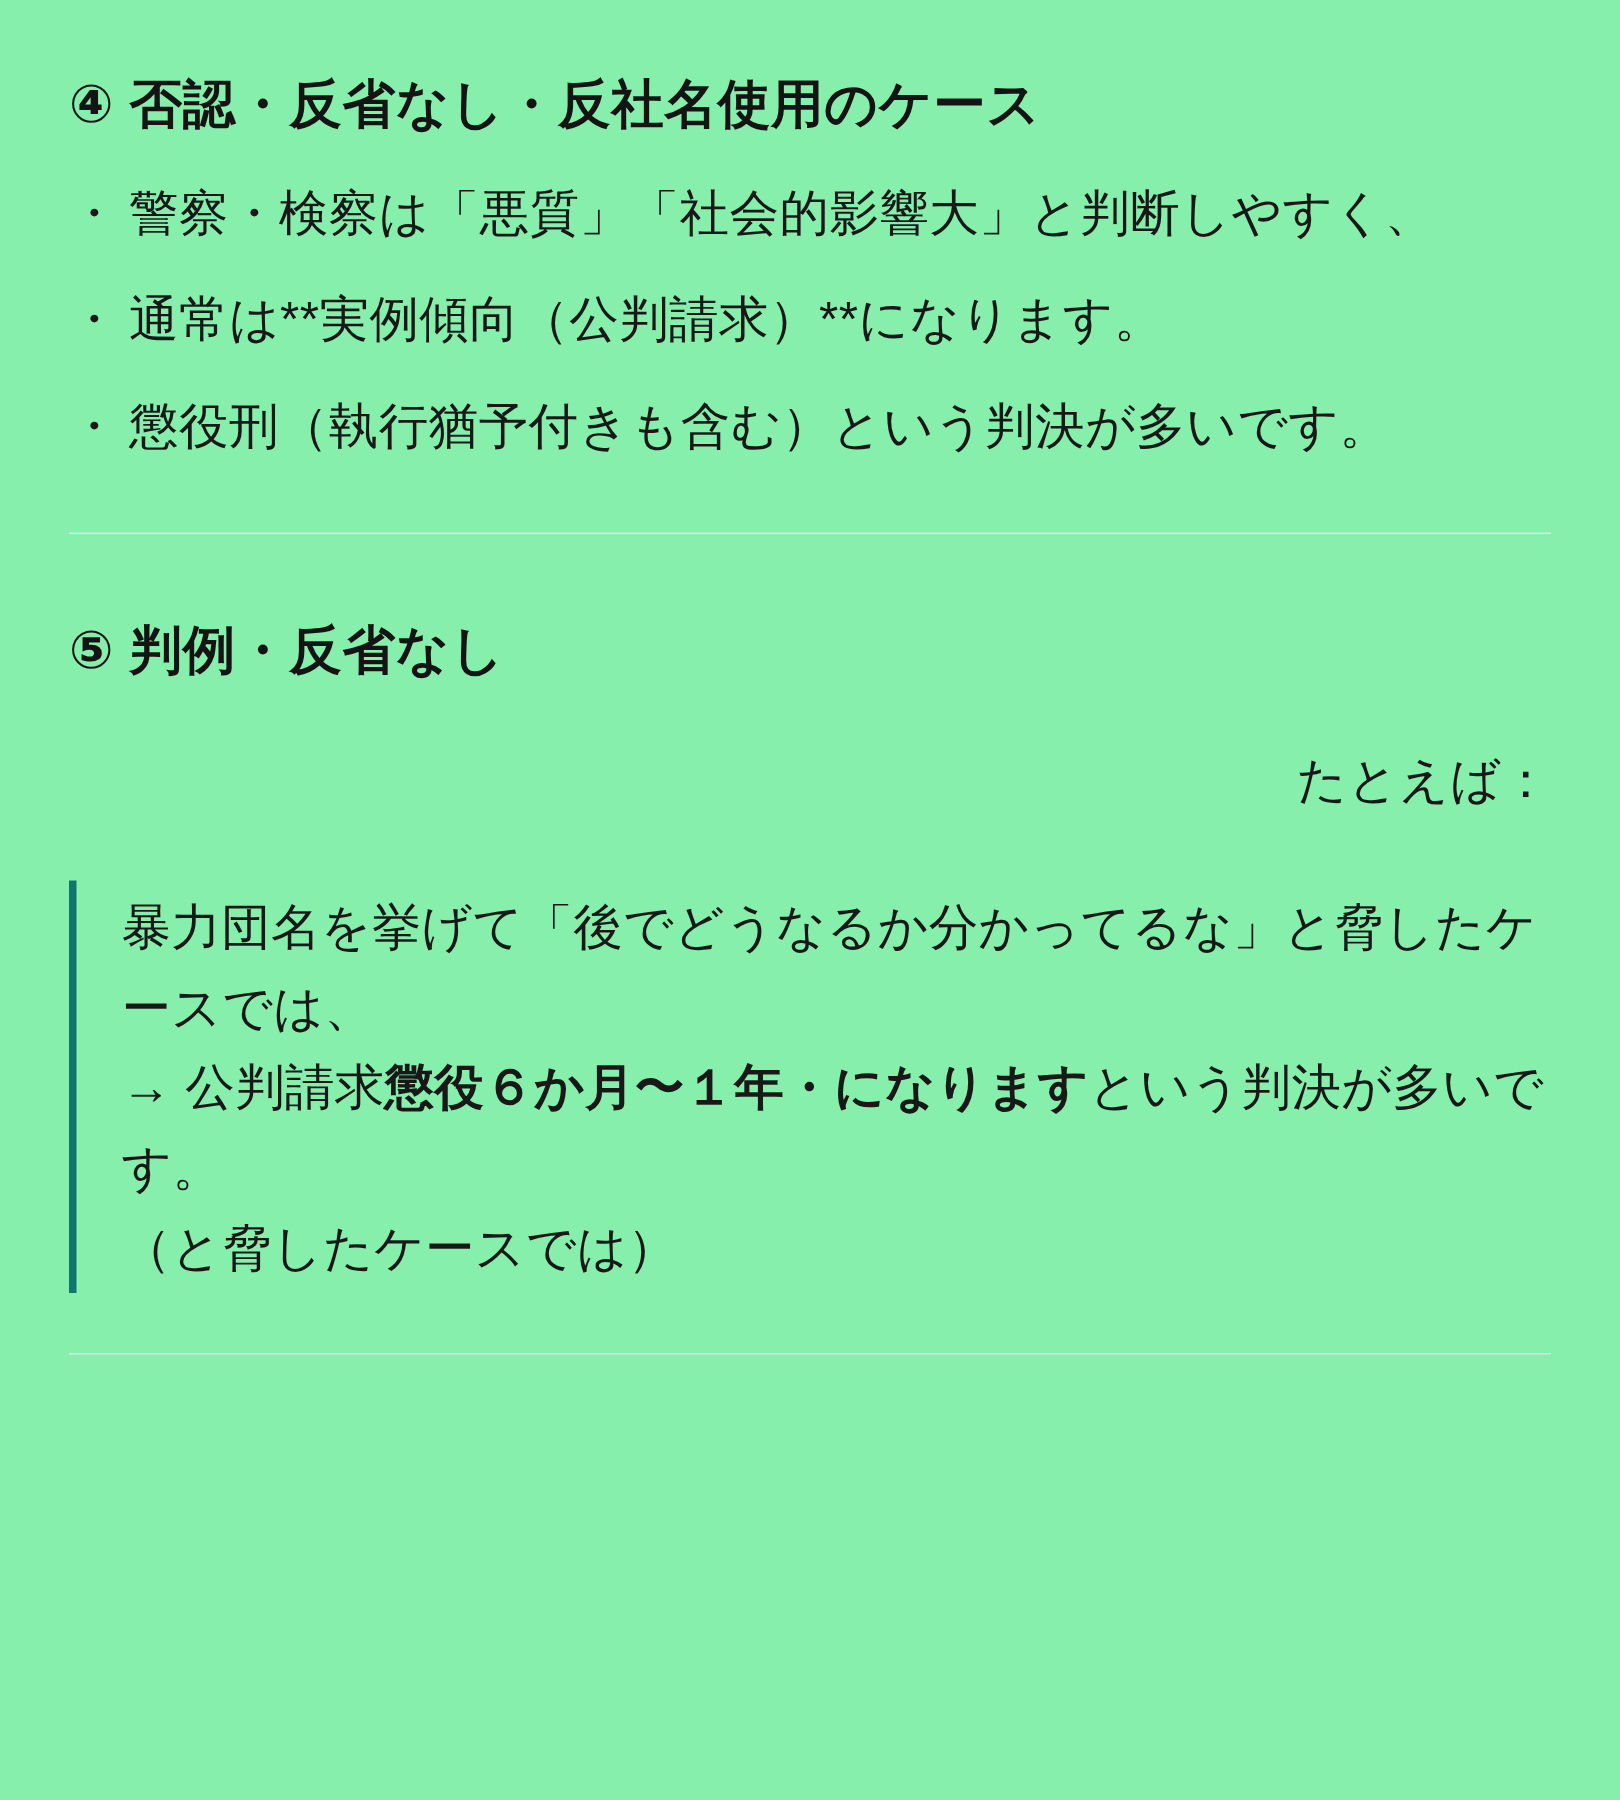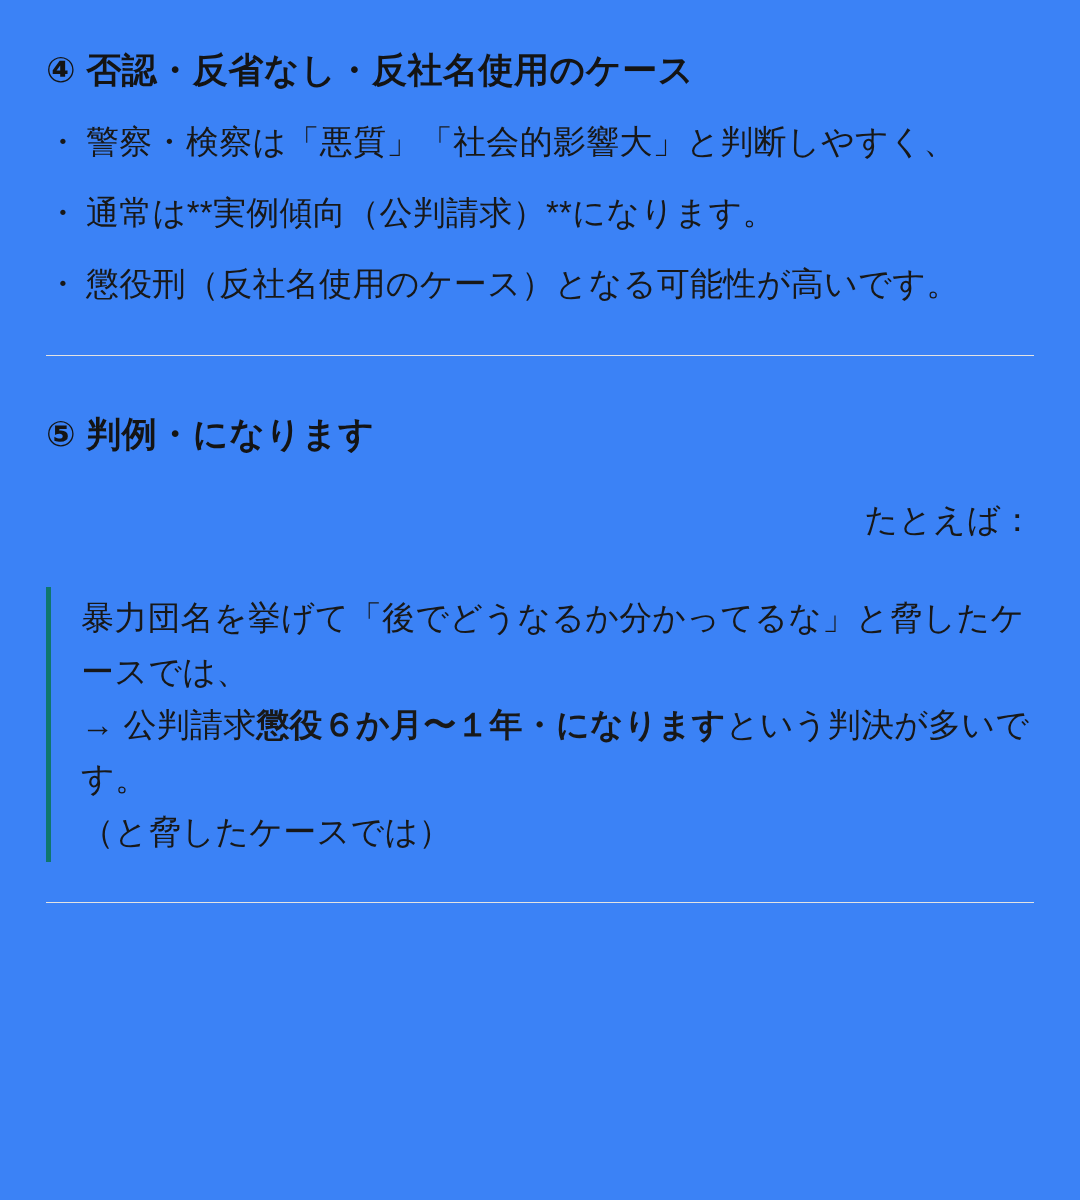--- a/index.html
+++ b/index.html
@@ -12,21 +12,21 @@
     height: 1200px;
     font-family: "Liberation Sans", "DejaVu Sans", sans-serif;
     color: #1a1a1a;
     overflow: hidden;
   }
   .page {
     box-sizing: border-box;
     width: 1080px;
     height: 1200px;
     padding: 30px 46px 0 46px;
-    background: #3b82f6;
+    background: #86efac;
   }
   .section-heading {
     font-size: 35px;
     font-weight: bold;
     line-height: 1.5;
     margin: 14px 0 18px 0;
     letter-spacing: 0.5px;
     color: #141414;
   }
   ul.bullets {
@@ -89,28 +89,28 @@
 <body>
 
 <div class="page">
 
   <section>
     <h2 class="section-heading">④ 否認・反省なし・反社名使用のケース</h2>
 
     <ul class="bullets">
       <li>警察・検察は「悪質」「社会的影響大」と判断しやすく、</li>
       <li>通常は**実例傾向（公判請求）**になります。</li>
-      <li>懲役刑（反社名使用のケース）となる可能性が高いです。</li>
+      <li>懲役刑（執行猶予付きも含む）という判決が多いです。</li>
     </ul>
   </section>
 
   <hr class="divider">
 
   <section>
-    <h2 class="section-heading">⑤ 判例・になります</h2>
+    <h2 class="section-heading">⑤ 判例・反省なし</h2>
 
     <p class="lead-text">たとえば：</p>
 
     <blockquote class="quote">
       <p>暴力団名を挙げて「後でどうなるか分かってるな」と脅したケースでは、</p>
       <p><span>→ 公判請求</span><span class="bold">懲役６か月〜１年・になります</span><span>という判決が多いです。</span></p>
       <p>（と脅したケースでは）</p>
     </blockquote>
   </section>
 

